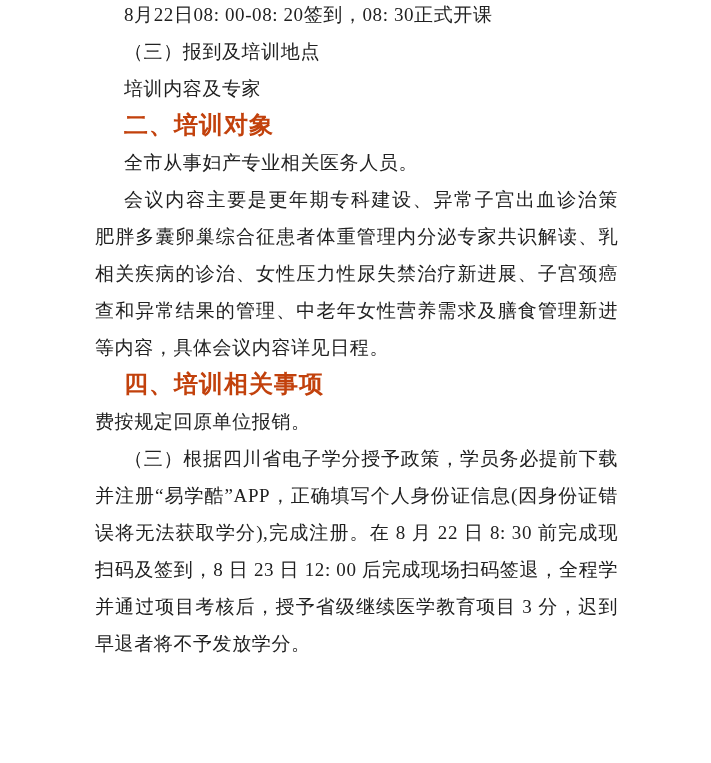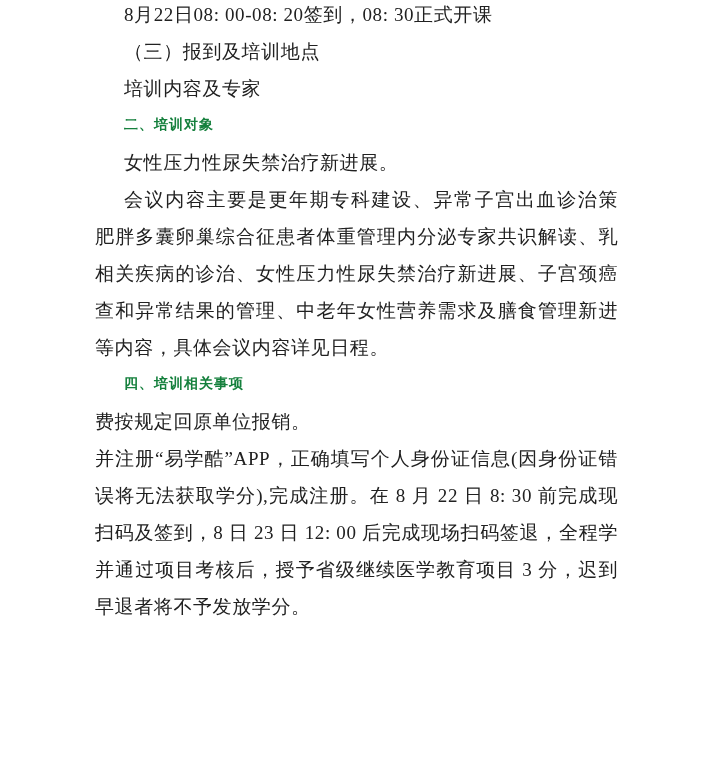--- a/index.html
+++ b/index.html
@@ -25,50 +25,51 @@
     height: 37px;
     line-height: 37px;
     font-size: 19px;
     color: #212121;
     letter-spacing: 0.6px;
     overflow: hidden;
     box-sizing: border-box;
     text-align: left;
   }
   .line.heading {
-    font-family: Liberation Mono, monospace;
+    font-family: Liberation Serif, serif;
     font-weight: 700;
-    font-size: 14px;
-    color: #15803d;
+    font-size: 24px;
+    color: #c2410c;
     letter-spacing: 1px;
   }
   .line.ind {
     padding-left: 29px;
   }
   .line.just {
     text-align: justify;
     text-align-last: justify;
   }
 </style>
 </head>
 <body>
 
 <div class="page">
   <div class="textblock">
       <div class="line ind">8月22日08: 00-08: 20签到，08: 30正式开课</div>
       <div class="line ind">（三）报到及培训地点</div>
       <div class="line ind">培训内容及专家</div>
       <div class="line heading ind">二、培训对象</div>
-      <div class="line ind">女性压力性尿失禁治疗新进展。</div>
+      <div class="line ind">全市从事妇产专业相关医务人员。</div>
       <div class="line ind just">会议内容主要是更年期专科建设、异常子宫出血诊治策略、</div>
       <div class="line just">肥胖多囊卵巢综合征患者体重管理内分泌专家共识解读、乳腺</div>
       <div class="line just">相关疾病的诊治、女性压力性尿失禁治疗新进展、子宫颈癌筛</div>
       <div class="line just">查和异常结果的管理、中老年女性营养需求及膳食管理新进展</div>
       <div class="line">等内容，具体会议内容详见日程。</div>
       <div class="line heading ind">四、培训相关事项</div>
       <div class="line">费按规定回原单位报销。</div>
+      <div class="line ind just">（三）根据四川省电子学分授予政策，学员务必提前下载</div>
       <div class="line just">并注册“易学酷”APP，正确填写个人身份证信息(因身份证错</div>
       <div class="line just">误将无法获取学分),完成注册。在 8 月 22 日 8: 30 前完成现场</div>
       <div class="line just">扫码及签到，8 日 23 日 12: 00 后完成现场扫码签退，全程学习</div>
       <div class="line just">并通过项目考核后，授予省级继续医学教育项目 3 分，迟到或</div>
       <div class="line">早退者将不予发放学分。</div>
     </div>
 </div>
 
 </body></html>

